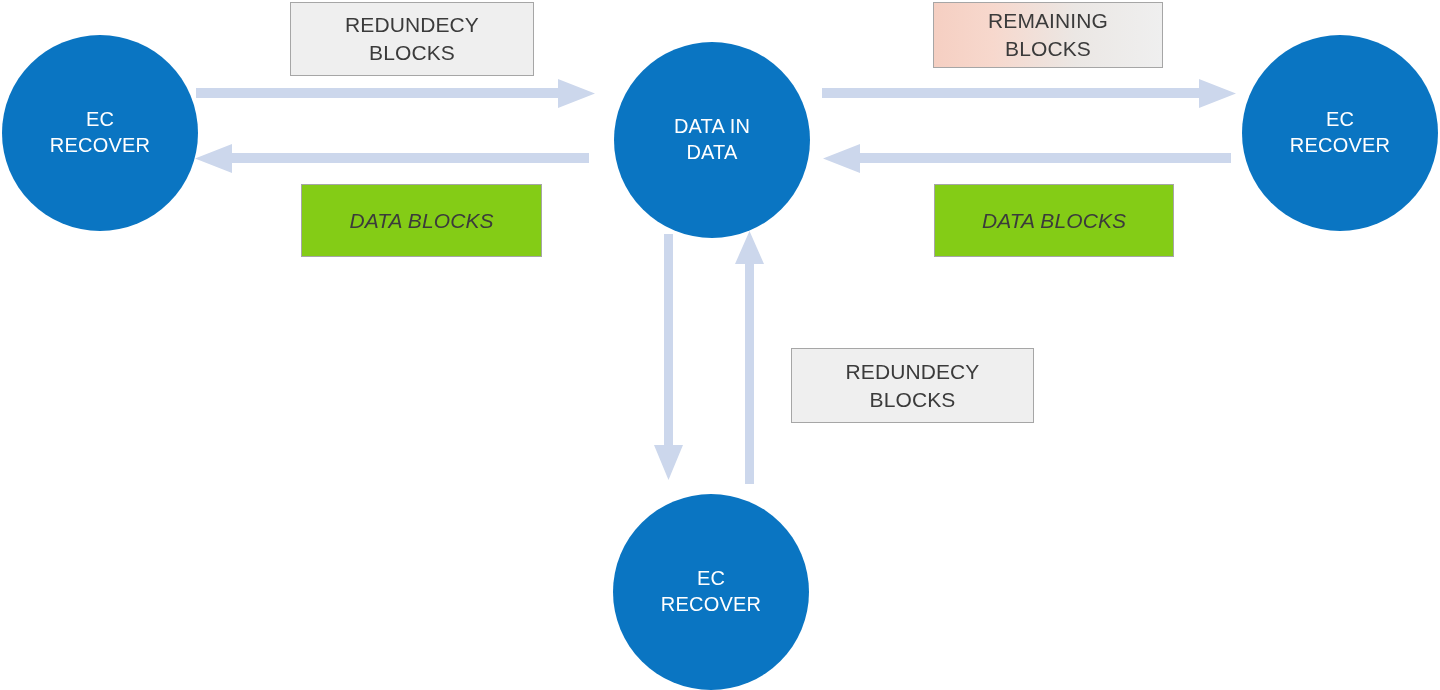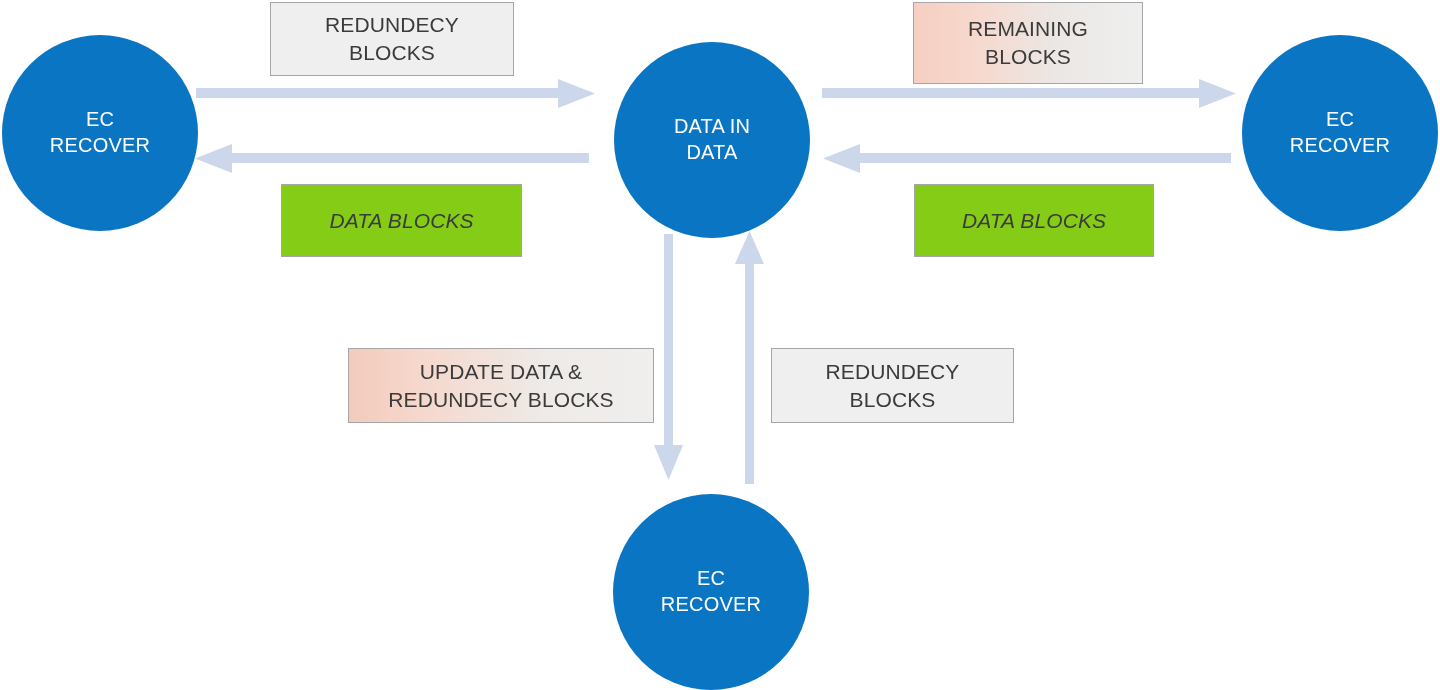--- a/index.html
+++ b/index.html
@@ -61,32 +61,33 @@
     display: flex;
     flex-direction: column;
     align-items: center;
     justify-content: center;
     text-align: center;
     color: #3b3b3b;
     font-size: 21px;
     line-height: 1.32;
     letter-spacing: 0.1px;
     font-family: "Liberation Sans", sans-serif;
+    margin-left: 20px;
   }
   .label-box .label-line {
     display: block;
     white-space: nowrap;
   }
   .fill-grey { background: #efefef; }
   .fill-pink { background: #84cc16; font-style: italic; }
   .fill-grad { background: linear-gradient(90deg, #f5cfc2 0%, #f7d8cd 26%, #ebe7e4 62%, #efefef 100%); }
   .fill-grad-short { background: linear-gradient(90deg, #f2cbbd 0%, #f6d7cb 22%, #eeeae7 64%, #f0efee 100%); }
 
   #label-redundecy-top-left   { left: 270px;  top: 2px;   width: 244px; height: 74px; }
-  #label-remaining-top-right  { left: 913px;  top: 2px;   width: 230px; height: 82px; }
+  #label-remaining-top-right  { left: 913px;  top: 2px;   width: 230px; height: 66px; }
   #label-data-blocks-left     { left: 281px;  top: 184px; width: 241px; height: 73px; }
   #label-data-blocks-right    { left: 914px;  top: 184px; width: 240px; height: 73px; }
   #label-update-data          { left: 348px;  top: 348px; width: 306px; height: 75px; }
   #label-redundecy-bottom     { left: 771px;  top: 348px; width: 243px; height: 75px; }
 </style>
 </head>
 <body>
 
 <div id="diagram-canvas">
 
@@ -148,23 +149,19 @@
   </div>
 
   <div class="label-box fill-pink" id="label-data-blocks-left">
     <span class="label-line">DATA BLOCKS</span>
   </div>
 
   <div class="label-box fill-pink" id="label-data-blocks-right">
     <span class="label-line">DATA BLOCKS</span>
   </div>
 
-  <div class="label-box fill-grad-short" id="label-update-data">
-    <span class="label-line">UPDATE DATA &amp;</span>
-    <span class="label-line">REDUNDECY BLOCKS</span>
-  </div>
 
   <div class="label-box fill-grey" id="label-redundecy-bottom">
     <span class="label-line">REDUNDECY</span>
     <span class="label-line">BLOCKS</span>
   </div>
 
 </div>
 
 </body></html>

